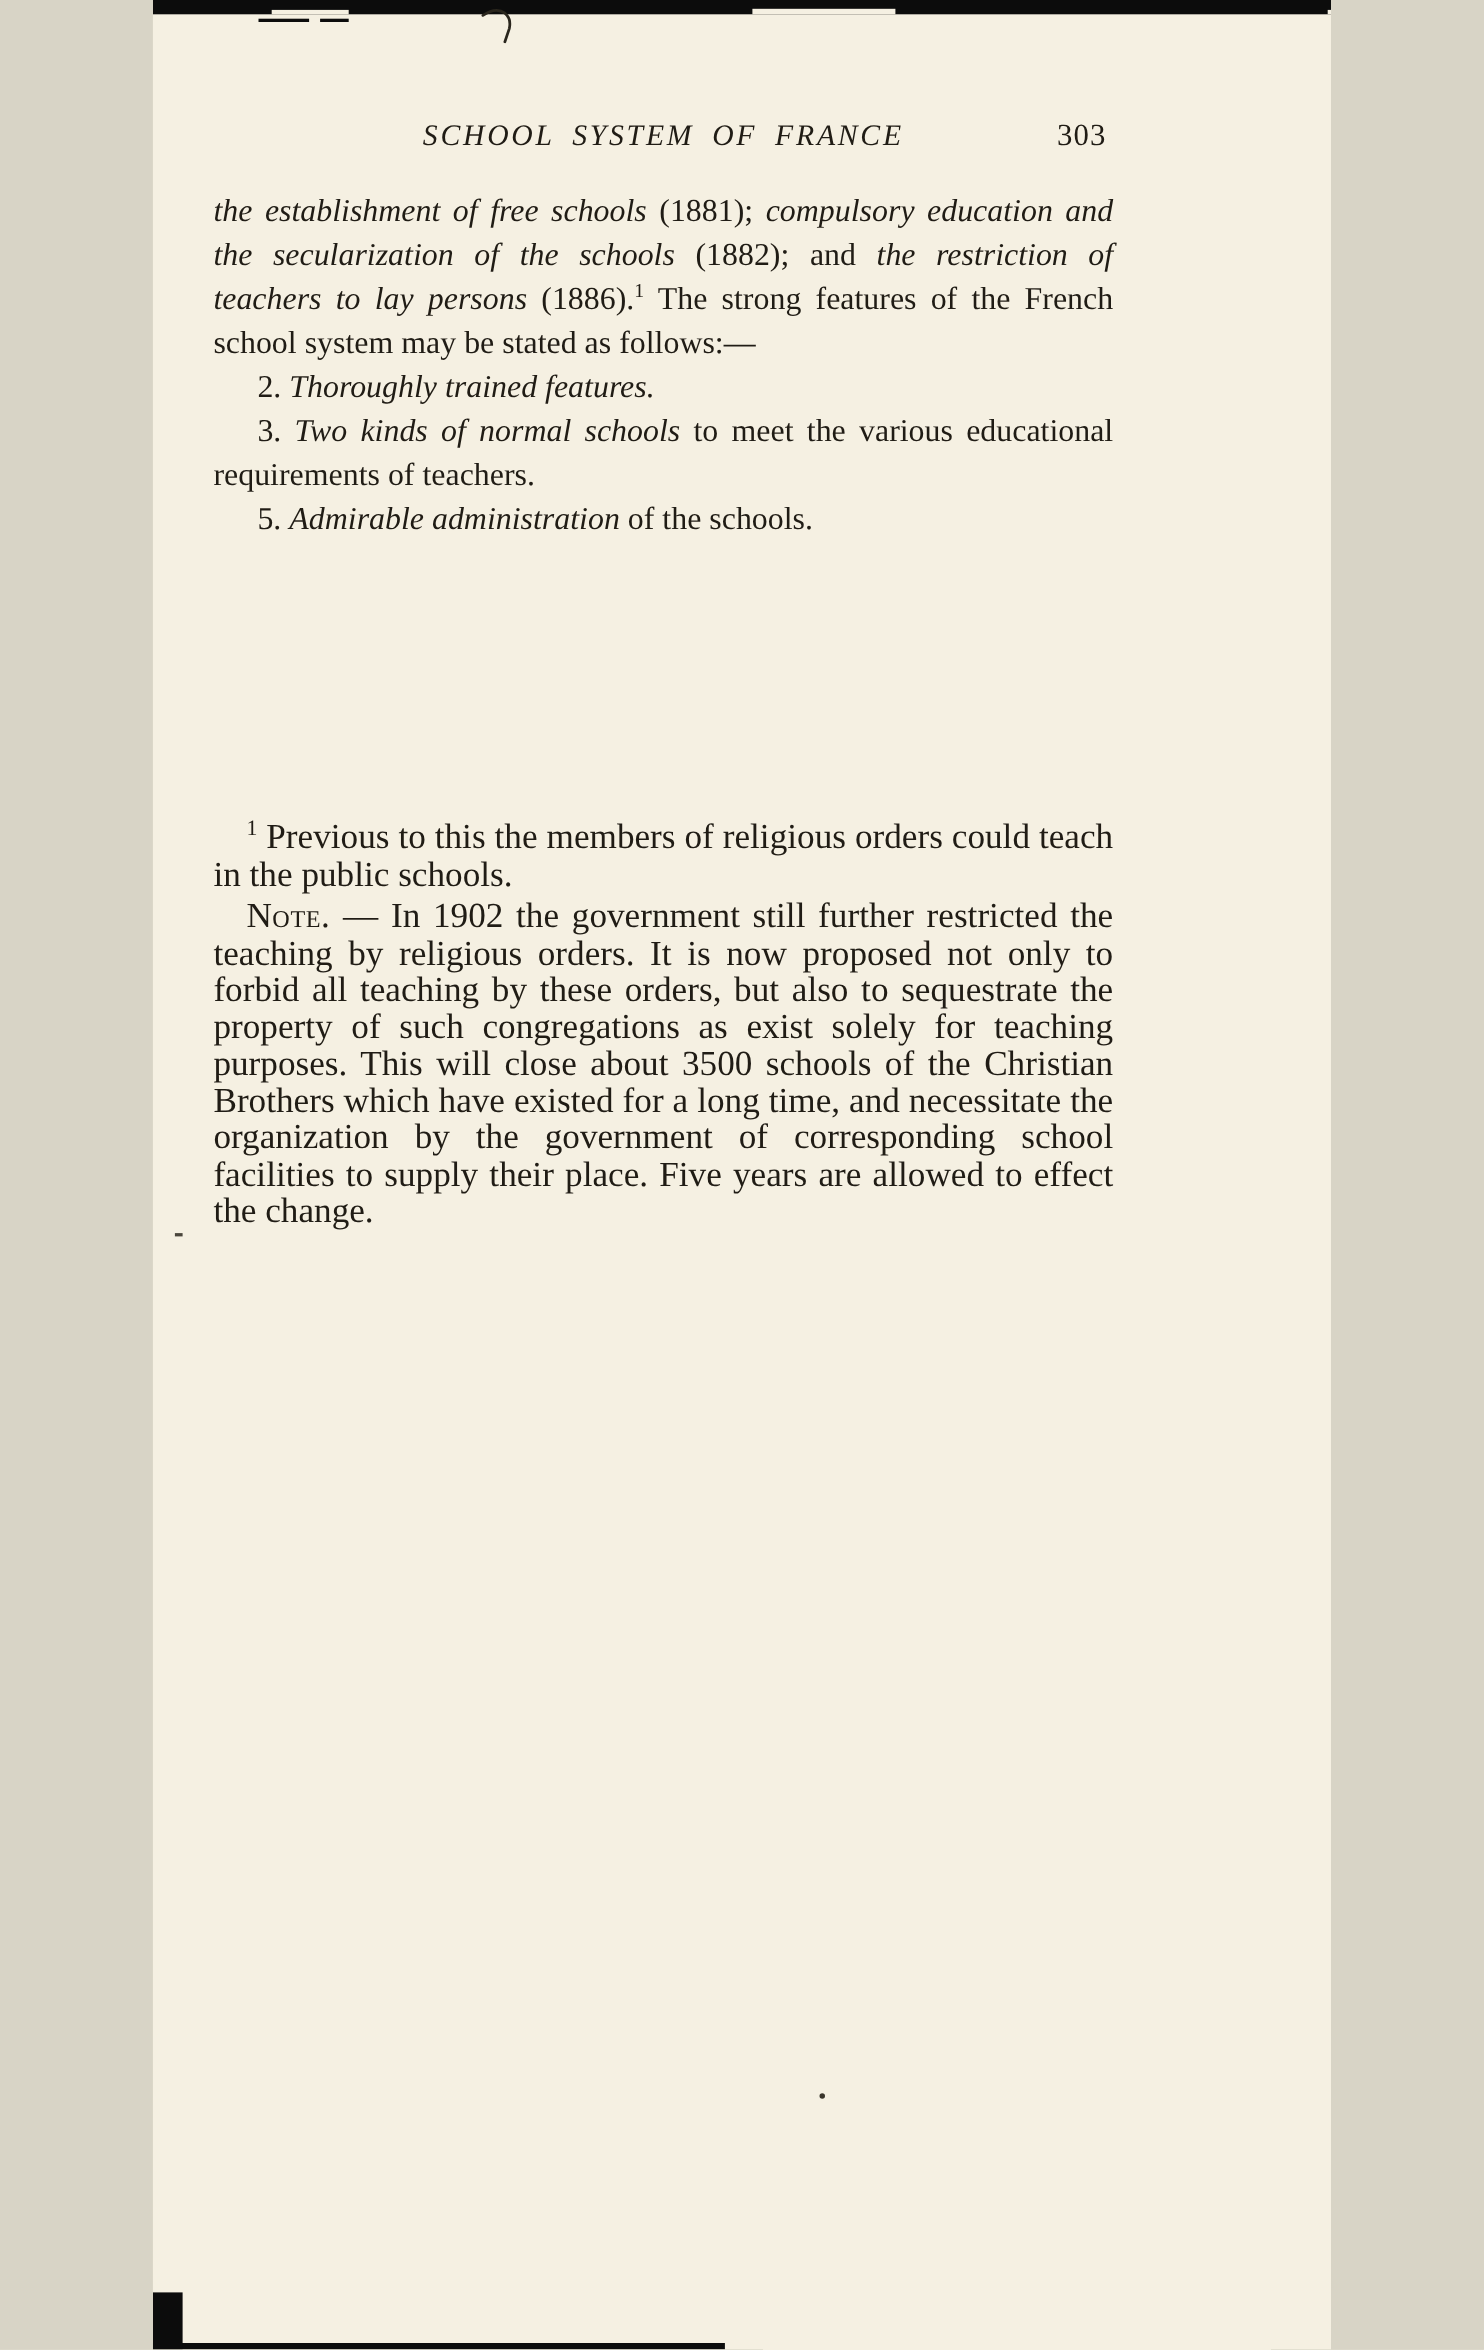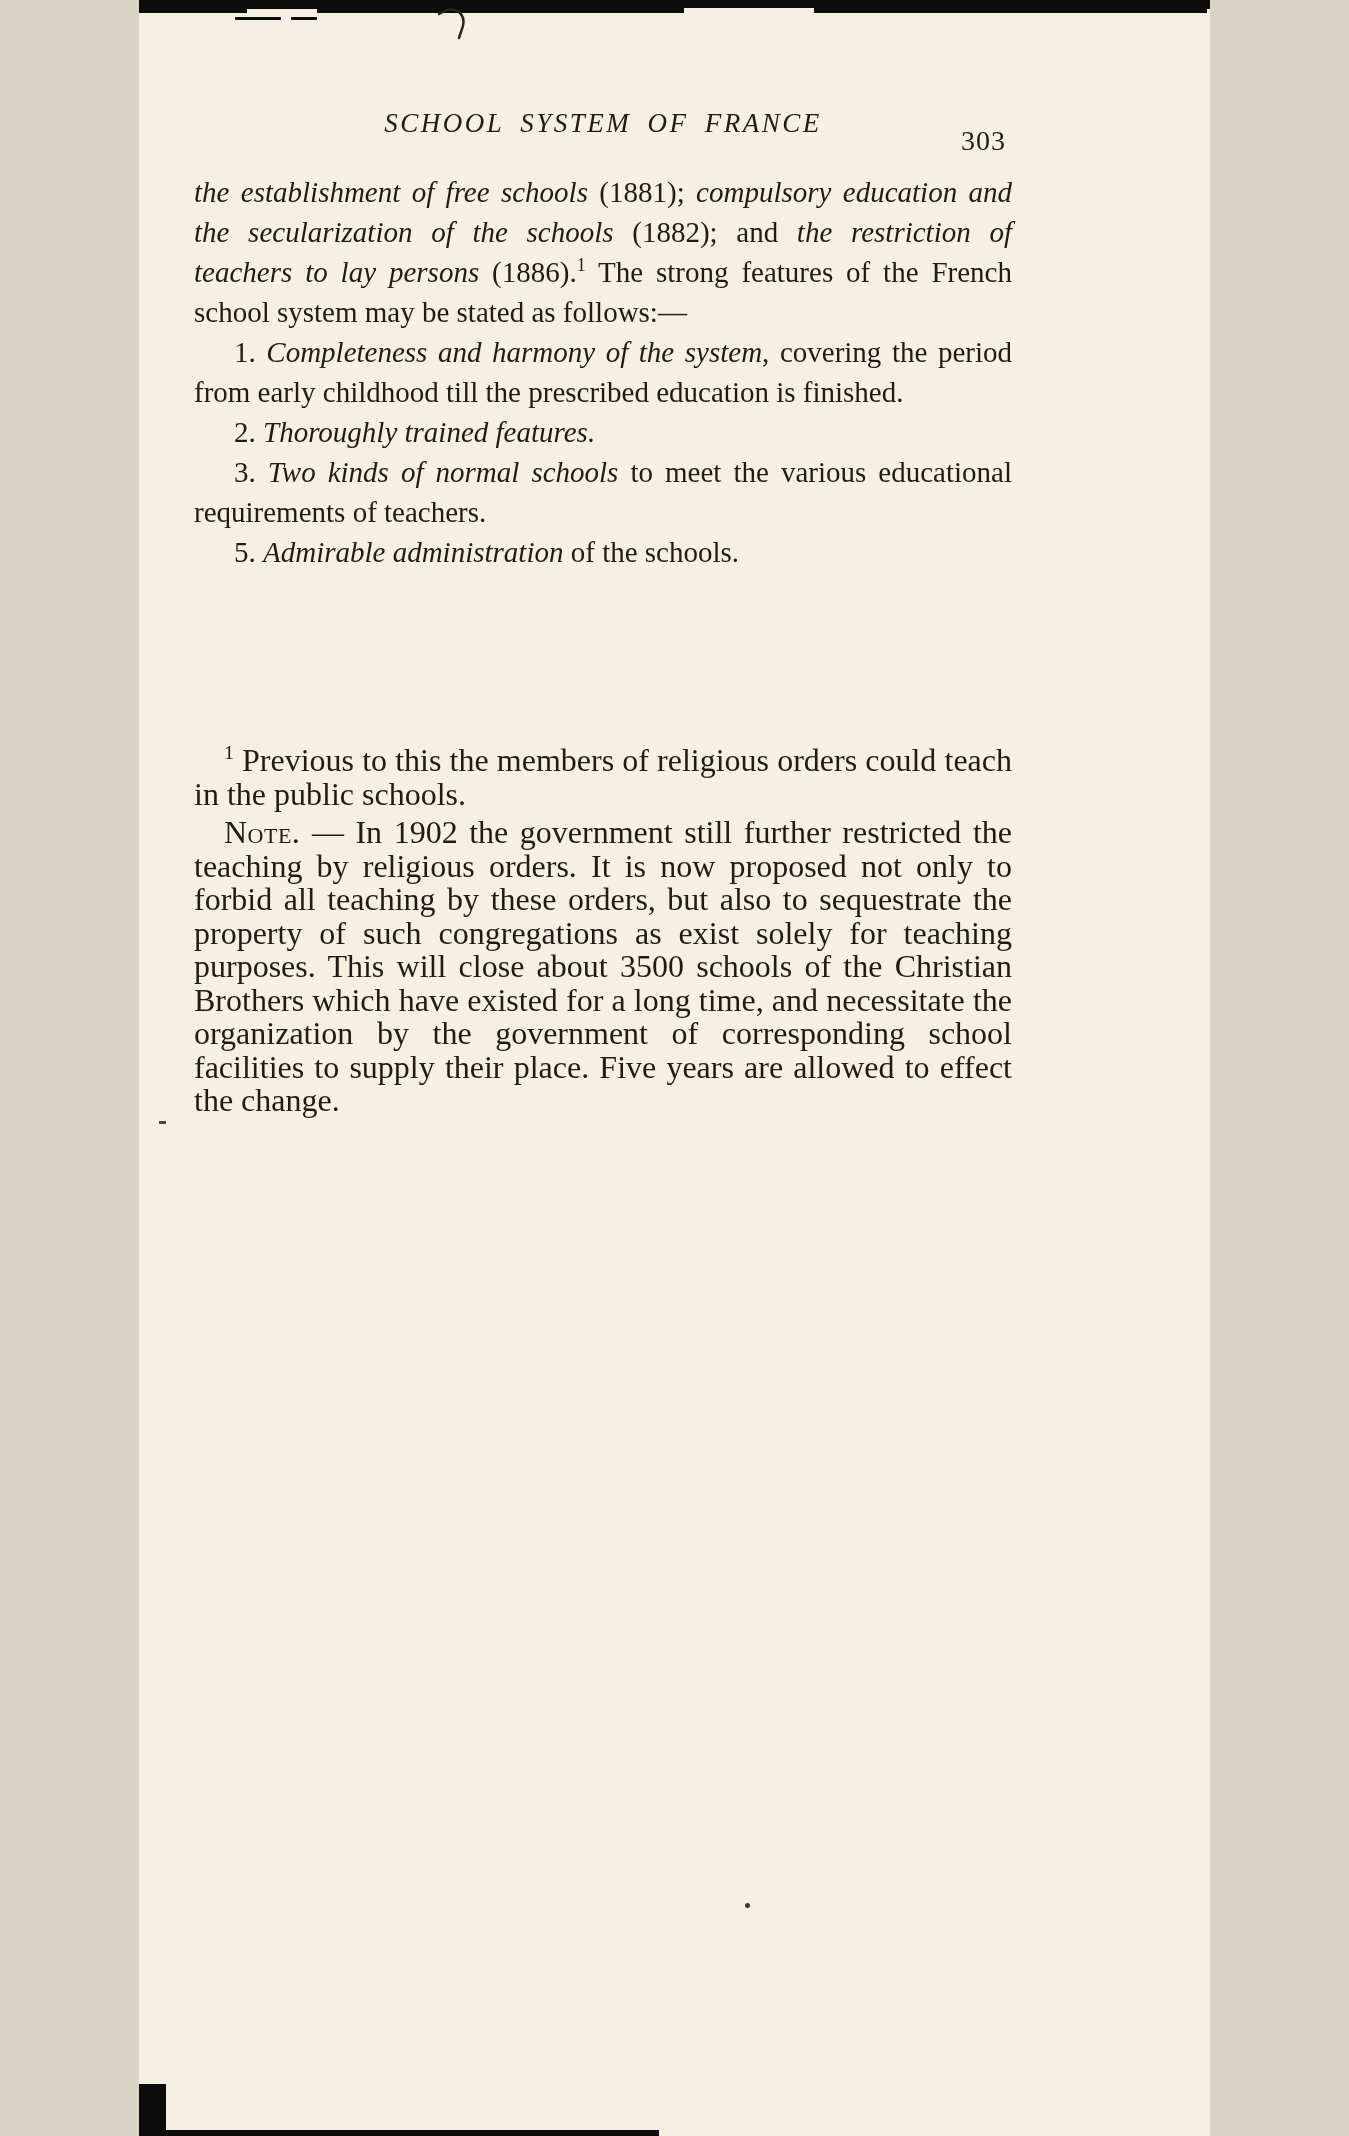--- a/index.html
+++ b/index.html
@@ -43,21 +43,21 @@
   }
   .running-title {
     display: block;
     text-align: center;
     font-style: italic;
     font-size: 27px;
     letter-spacing: 2.5px;
     word-spacing: 7px;
   }
   .page-number {
-    position: absolute; right: 6px; top: 17px;
+    position: absolute; right: 6px; top: 0;
     font-size: 28px; letter-spacing: 1px;
   }
   
   .body-text {
     position: absolute; top: 172px; left: 55px; width: 818px;
     font-size: 29px;
     line-height: 40px;
     text-align: justify;
   }
   .body-text p { margin: 0; }
@@ -93,21 +93,20 @@
     <path d="M4,10 Q16,2 24,8 Q30,13 28,22 L24,34" fill="none" stroke="#2a261d" stroke-width="2.5" stroke-linecap="round"></path>
   </svg>
 
   <div class="page-header">
     <span class="running-title">SCHOOL SYSTEM OF FRANCE</span>
     <span class="page-number">303</span>
   </div>
 
   <div class="body-text" id="body-text">
       <p><span class="it">the establishment of free schools</span><span> (1881); </span><span class="it">compulsory education and the secularization of the schools</span><span> (1882); and </span><span class="it">the restriction of teachers to lay persons</span><span> (1886).</span><sup>1</sup><span> The strong features of the French school system may be stated as follows:—</span></p>
-      <p class="indent"><span>1. </span><span class="it">Completeness and harmony of the system</span><span>, covering the period from early childhood till the prescribed education is finished.</span></p>
       <p class="indent"><span>2. </span><span class="it">Thoroughly trained features.</span></p>
       <p class="indent"><span>3. </span><span class="it">Two kinds of normal schools</span><span> to meet the various educational requirements of teachers.</span></p>
       <p class="indent"><span>5. </span><span class="it">Admirable administration</span><span> of the schools.</span></p>
     </div>
 
   <div class="footnotes" id="footnotes">
       <p class="indent"><sup>1</sup><span> Previous to this the members of religious orders could teach in the public schools.</span></p>
       <p class="indent"><span class="sc">Note.</span><span> — In 1902 the government still further restricted the teaching by religious orders.  It is now proposed not only to forbid all teaching by these orders, but also to sequestrate the property of such congregations as exist solely for teaching purposes.  This will close about 3500 schools of the Christian Brothers which have existed for a long time, and necessitate the organization by the government of corresponding school facilities to supply their place.  Five years are allowed to effect the change.</span></p>
     </div>
 

